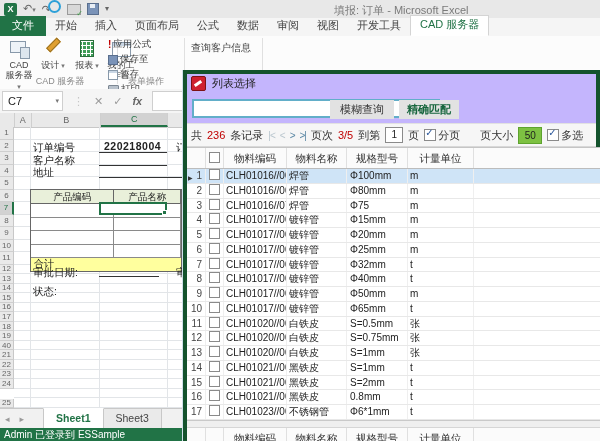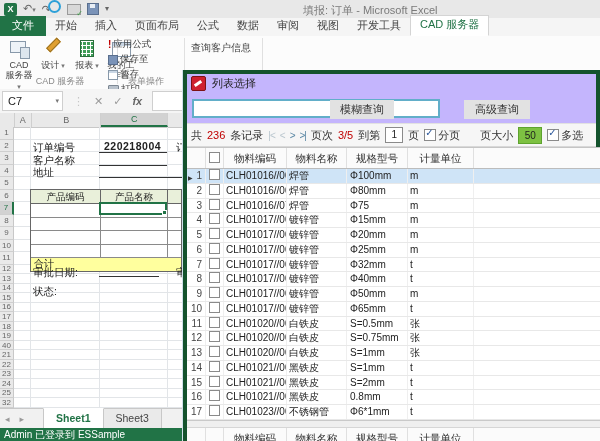--- a/index.html
+++ b/index.html
@@ -13,21 +13,21 @@
   #titlebar{left:0;top:0;width:600px;height:18px;background:#e8e8e8;border-bottom:1px solid #dcdcdc}
   #qat{left:2px;top:1px;height:16px;display:flex;align-items:center;gap:6px;padding-left:2px}
   .xl-logo{width:13px;height:13px;background:#217346;border-radius:2px;color:#fff;font-size:9px;font-weight:bold;
            display:flex;align-items:center;justify-content:center}
   .qicon{color:#666;font-size:11px;line-height:12px}
   .blue-ring{width:9px;height:9px;border:2px solid #2da0d8;border-radius:50%;margin-left:-9px;margin-top:-6px}
   .mailchk{width:12px;height:9px;background:#d8d8d8;border:1px solid #9a9a9a;position:relative}
   .mailchk::after{content:"✓";position:absolute;right:-3px;bottom:-4px;color:#3d9c45;font-size:8px;font-weight:bold}
   .floppy{width:10px;height:10px;background:#7a93b8;border:1px solid #5a6f8e;position:relative}
   .floppy::after{content:"";position:absolute;left:2px;top:0;width:5px;height:4px;background:#e8eef5}
-  #title-text{top:3px;left:303px;color:#7a7a7a;font-size:11px}
+  #title-text{top:3px;left:334px;color:#7a7a7a;font-size:11px}
 
   
   #tabrow{left:0;top:18px;width:600px;height:18px;background:#f5f5f5;display:flex;align-items:flex-end}
   .rtab{padding:2px 9px 3px 9px;font-size:11px;color:#444;white-space:nowrap}
   .rtab.file{background:#217346;color:#fff;padding:2px 12px 3px 12px}
   .rtab.active{background:#fff;color:#217346;border:1px solid #d4d4d4;border-bottom:1px solid #fff;padding:1px 9px 3px 9px}
 
   
   #ribbon{left:0;top:36px;width:600px;height:53px;background:#fcfcfc;border-bottom:1px solid #d4d4d4}
   .vsep{position:absolute;top:2px;width:1px;height:46px;background:#e0e0e0}
@@ -76,21 +76,21 @@
   #gridrows{position:absolute;left:14px;top:14px;width:169px}
   .gridrow{border-bottom:1px solid #e2e5e8;box-sizing:border-box}
   .vline{position:absolute;top:14px;bottom:0;width:1px;background:#e2e5e8}
   .formtext{position:absolute;font-size:10.5px;color:#222;white-space:nowrap}
   .uline{position:absolute;border-bottom:1px solid #333}
   #ptable{position:absolute;left:30px;top:76px;width:152px;border:1px solid #666;box-sizing:border-box;background:#fff}
   #ptable .hrow{display:flex;height:13px;background:#e9f0da;border-bottom:1px solid #666}
   #ptable .hcell{font-size:9.5px;color:#222;text-align:center;line-height:13px;border-right:1px solid #666;box-sizing:border-box}
   #ptable .brow{display:flex;height:12.5px;border-bottom:1px solid #8a8a8a}
   #ptable .bcell{border-right:1px solid #8a8a8a;box-sizing:border-box}
-  .pcb{width:70px}.pcn{width:67px}.pcd{flex:1;border-right:none!important}
+  .pcb{width:84px}.pcn{width:67px}.pcd{flex:1;border-right:none!important}
   #ptable .trow2{height:12.5px;background:#ffff9e;font-size:10px;color:#222;line-height:12.5px;padding-left:3px}
   #c7sel{position:absolute;left:99px;top:89px;width:68px;height:13px;border:2px solid #217346;box-sizing:border-box;background:#fff}
   #c7sel::after{content:"";position:absolute;right:-2px;bottom:-2px;width:3px;height:3px;background:#217346;border:1px solid #fff}
 
   
   #tabbar{left:0;top:408px;width:600px;height:20px;background:#f1f1f1;border-top:1px solid #c8c8c8;display:flex;align-items:stretch}
   .navarr{color:#9a9a9a;font-size:9px;line-height:20px;padding:0 5px}
   .stab{font-size:10.5px;color:#444;padding:0 12px;line-height:19px;border-right:1px solid #c8c8c8;background:#eaeaea}
   .stab.first{margin-left:14px;border-left:1px solid #c8c8c8}
   .stab.active{background:#fff;color:#217346;font-weight:bold;border-top:1px solid #fff;margin-top:-1px}
@@ -288,21 +288,21 @@
       <div class="rownum" style="height: 9.55px;">15</div>
       <div class="rownum" style="height: 9.55px;">16</div>
       <div class="rownum" style="height: 9.55px;">17</div>
       <div class="rownum" style="height: 9.55px;">18</div>
       <div class="rownum" style="height: 9.55px;">19</div>
       <div class="rownum" style="height: 9.55px;">40</div>
       <div class="rownum" style="height: 9.55px;">21</div>
       <div class="rownum" style="height: 9.55px;">22</div>
       <div class="rownum" style="height: 9.55px;">23</div>
       <div class="rownum" style="height: 9.55px;">24</div>
-      <div class="rownum" style="height: 9.55px;">25</div>
+      <div class="rownum" style="height: 9.55px; margin-top: 10px;">25</div>
       <div class="rownum" style="height: 9.55px;">32</div>
     </div>
   <div class="vline" style="left:30px"></div>
   <div class="vline" style="left:99px"></div>
   <div class="vline" style="left:167px"></div>
 
   <div class="formtext" style="left:33px;top:28px">订单编号</div>
   <div class="uline" style="left:99px;top:26px;width:68px;height:13px">
     <span class="formtext" style="left:5px;top:1px;font-weight:bold;letter-spacing:0.5px">220218004</span>
   </div>
@@ -360,21 +360,21 @@
 <div class="abs" id="statusbar">Admin 已登录到 ESSample</div>
 
 <div class="abs" id="dialog">
   <div id="dlg-titlebar">
     <span id="dlg-icon"></span>
     <span id="dlg-title">列表选择</span>
   </div>
   <div id="searchrow">
     <input id="search-input" value="" style="">
     <div class="dlgbtn" id="btn-fuzzy">模糊查询</div>
-    <div class="dlgbtn" id="btn-adv">高级查询</div>
+    <div class="dlgbtn" id="btn-exact">精确匹配</div>
   </div>
 
   <div id="pagebar">
     <span>共</span>
     <span class="red">236</span>
     <span>条记录</span>
     <span class="nav dis">|&lt;</span>
     <span class="nav dis">&lt;</span>
     <span class="nav en">&gt;</span>
     <span class="nav en">&gt;|</span>

